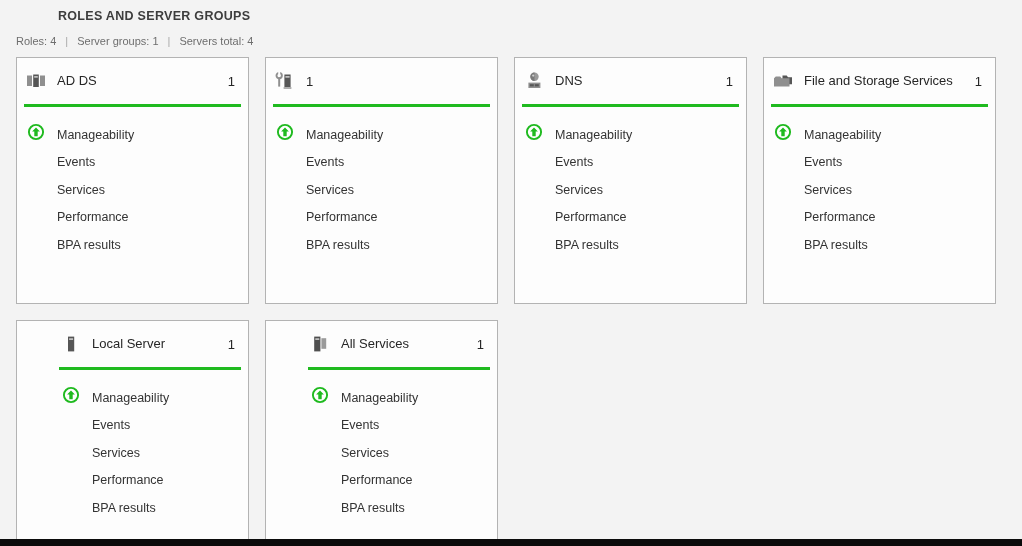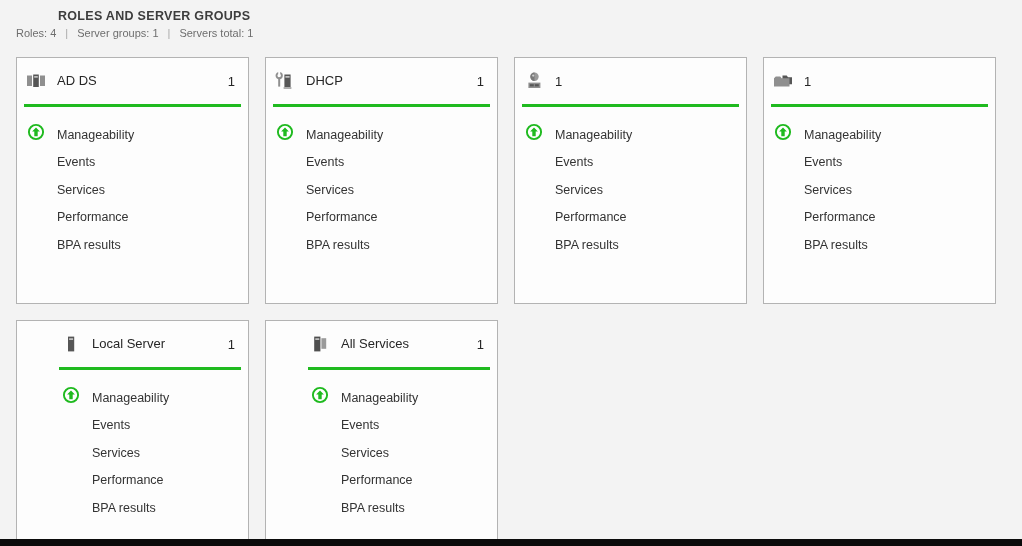--- a/index.html
+++ b/index.html
@@ -23,21 +23,21 @@
     padding: 9px 0 0 16px;
   }
   .section-title {
     font-size: 12.5px;
     font-weight: bold;
     letter-spacing: 0.3px;
     color: #3d3d3d;
     padding-left: 42px;
   }
   .section-subtitle {
-    margin-top: 4px;
+    margin-top: 12px;
     font-size: 11px;
     color: var(--text-muted);
     display: flex;
     align-items: center;
     gap: 9px;
   }
   .pipe { color: #a9a9a9; }
   .tile-grid {
     position: absolute;
     left: 16px; top: 48px;
@@ -124,21 +124,21 @@
 </head>
 <body>
 
 <div class="section-heading">
   <div class="section-title">ROLES AND SERVER GROUPS</div>
   <div class="section-subtitle">
     <span>Roles: 4</span>
     <span class="pipe">|</span>
     <span>Server groups: 1</span>
     <span class="pipe">|</span>
-    <span>Servers total: 1</span>
+    <span>Servers total: 4</span>
   </div>
 </div>
 
 <div class="tile-grid">
 
   <div class="tile-row row-1">
 
     <div class="tile">
       <div class="tile-header">
         <span class="role-icon">
@@ -188,21 +188,20 @@
         <span class="role-icon">
           <svg width="20" height="20" viewBox="0 0 20 20">
             <circle cx="4.2" cy="4.6" r="2.7" fill="none" stroke="#8f8f8f" stroke-width="1.9"></circle>
             <rect x="3.2" y="0.8" width="2" height="2.4" fill="#fdfdfd"></rect>
             <rect x="3.2" y="6.6" width="2" height="9" fill="#8f8f8f"></rect>
             <rect x="9.4" y="3.5" width="6.2" height="12.5" fill="#565656"></rect>
             <rect x="10.4" y="5.2" width="4.2" height="1.4" fill="#d9d9d9"></rect>
             <rect x="8.6" y="16.2" width="7.8" height="1.6" fill="#9a9a9a"></rect>
           </svg>
         </span>
-        <span class="tile-title">DHCP</span>
         <span class="tile-count">1</span>
       </div>
       <div class="status-rule"></div>
       <ul class="tile-items">
         <li>
           <span class="li-icon">
             <svg width="18" height="18" viewBox="0 0 18 18">
               <circle cx="9" cy="9" r="7.1" fill="#ffffff" stroke="currentColor" stroke-width="1.9"></circle>
               <path d="M9 4.4 L12.9 8.6 H10.7 V13.2 H7.3 V8.6 H5.1 Z" fill="currentColor"></path>
             </svg>
@@ -233,20 +232,21 @@
         <span class="role-icon">
           <svg width="20" height="20" viewBox="0 0 20 20">
             <circle cx="10.5" cy="5.8" r="4.2" fill="#9a9a9a"></circle>
             <path d="M10.5 1.6 a4.2 4.2 0 0 0 0 8.4 z" fill="#7a7a7a"></path>
             <circle cx="9.2" cy="4.6" r="1.1" fill="#cfcfcf"></circle>
             <rect x="4.4" y="11.6" width="12" height="5.4" fill="#8f8f8f"></rect>
             <rect x="5.8" y="13.2" width="4" height="2.2" fill="#565656"></rect>
             <rect x="10.8" y="13.2" width="4" height="2.2" fill="#565656"></rect>
           </svg>
         </span>
+        <span class="tile-title">DNS</span>
         <span class="tile-count">1</span>
       </div>
       <div class="status-rule"></div>
       <ul class="tile-items">
         <li>
           <span class="li-icon">
             <svg width="18" height="18" viewBox="0 0 18 18">
               <circle cx="9" cy="9" r="7.1" fill="#ffffff" stroke="currentColor" stroke-width="1.9"></circle>
               <path d="M9 4.4 L12.9 8.6 H10.7 V13.2 H7.3 V8.6 H5.1 Z" fill="currentColor"></path>
             </svg>
@@ -273,20 +273,21 @@
     </div>
 
     <div class="tile">
       <div class="tile-header">
         <span class="role-icon">
           <svg width="20" height="20" viewBox="0 0 20 20">
             <path d="M9.5 4.5 h4.2 l1.3 1.8 h4 v7 h-9.5 z" fill="#565656"></path>
             <path d="M1 7.2 l1.8 -1.8 h4.4 l1.4 1.8 h7.9 v8.3 H1 z" fill="#8f8f8f"></path>
           </svg>
         </span>
+        <span class="tile-title">File and Storage Services</span>
         <span class="tile-count">1</span>
       </div>
       <div class="status-rule"></div>
       <ul class="tile-items">
         <li>
           <span class="li-icon">
             <svg width="18" height="18" viewBox="0 0 18 18">
               <circle cx="9" cy="9" r="7.1" fill="#ffffff" stroke="currentColor" stroke-width="1.9"></circle>
               <path d="M9 4.4 L12.9 8.6 H10.7 V13.2 H7.3 V8.6 H5.1 Z" fill="currentColor"></path>
             </svg>

